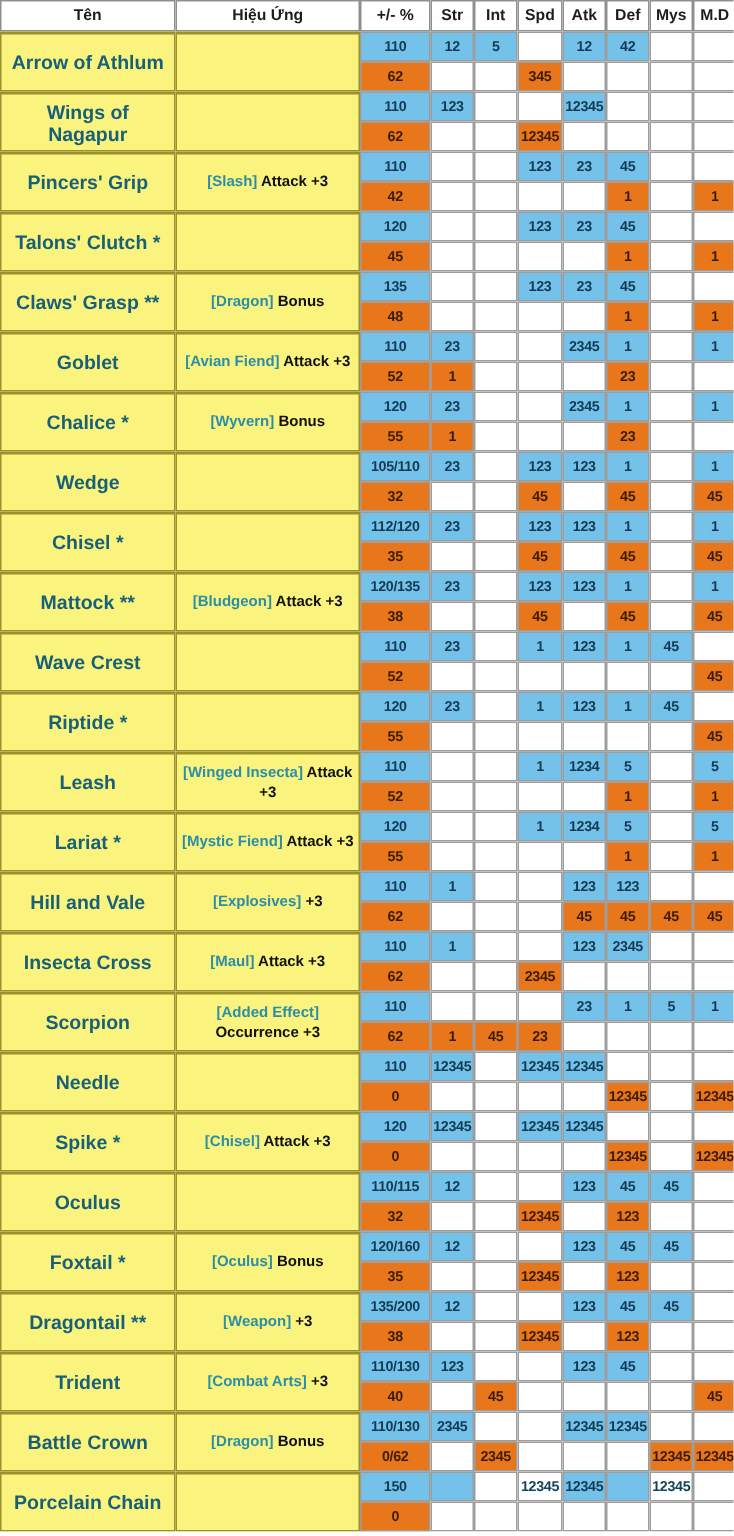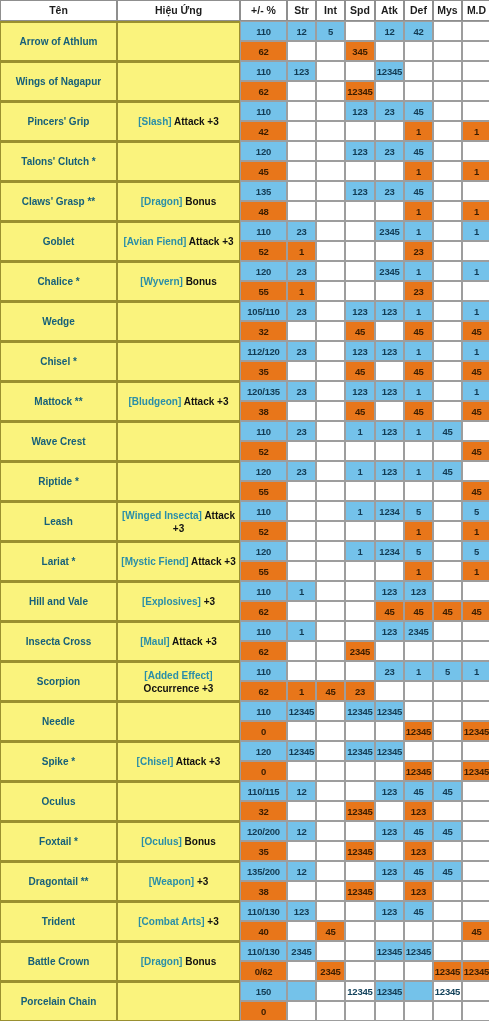--- a/index.html
+++ b/index.html
@@ -38,21 +38,21 @@
   td.namecell,td.effcell{
     background:#faf37d;
     border:1px solid #9a9030;
     text-align:center;
     vertical-align:middle;
     padding:0 2px;
     box-sizing:border-box;
   }
   td.namecell{
     color:#17607a;
-    font-size:10px;
+    font-size:13px;
     font-weight:bold;
     margin-left:14px;
   }
   td.effcell{
     color:#111111;
     font-size:10px;
     font-weight:bold;
     line-height:13px;
     margin-left:36px;
   }
@@ -552,21 +552,21 @@
           <td class="stat"></td>
           <td class="stat orange">12345</td>
           <td class="stat"></td>
           <td class="stat orange">123</td>
           <td class="stat"></td>
           <td class="stat"></td>
         </tr>
         <tr class="rowtop grouptop">
           <td class="namecell" rowspan="2">Foxtail *</td>
           <td class="effcell" rowspan="2"><span class="tag">[Oculus]</span> <span class="amt">Bonus</span></td>
-          <td class="stat blue pct">120/200</td>
+          <td class="stat blue pct">120/160</td>
           <td class="stat blue">12</td>
           <td class="stat"></td>
           <td class="stat"></td>
           <td class="stat blue">123</td>
           <td class="stat blue">45</td>
           <td class="stat blue">45</td>
           <td class="stat"></td>
         </tr>
         <tr>
           <td class="stat orange pct">35</td>

